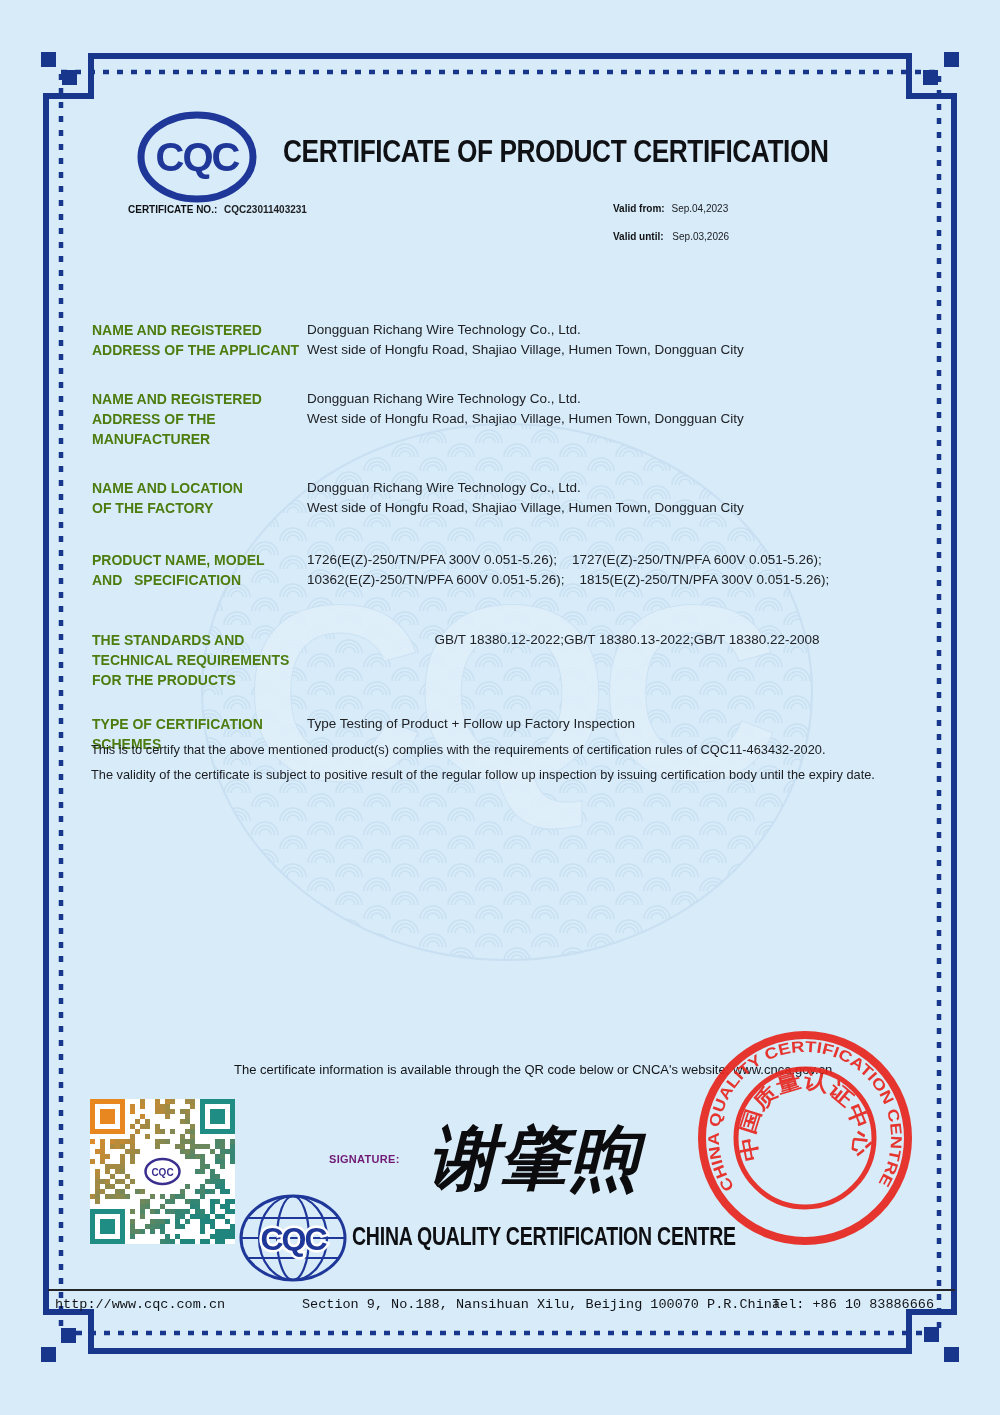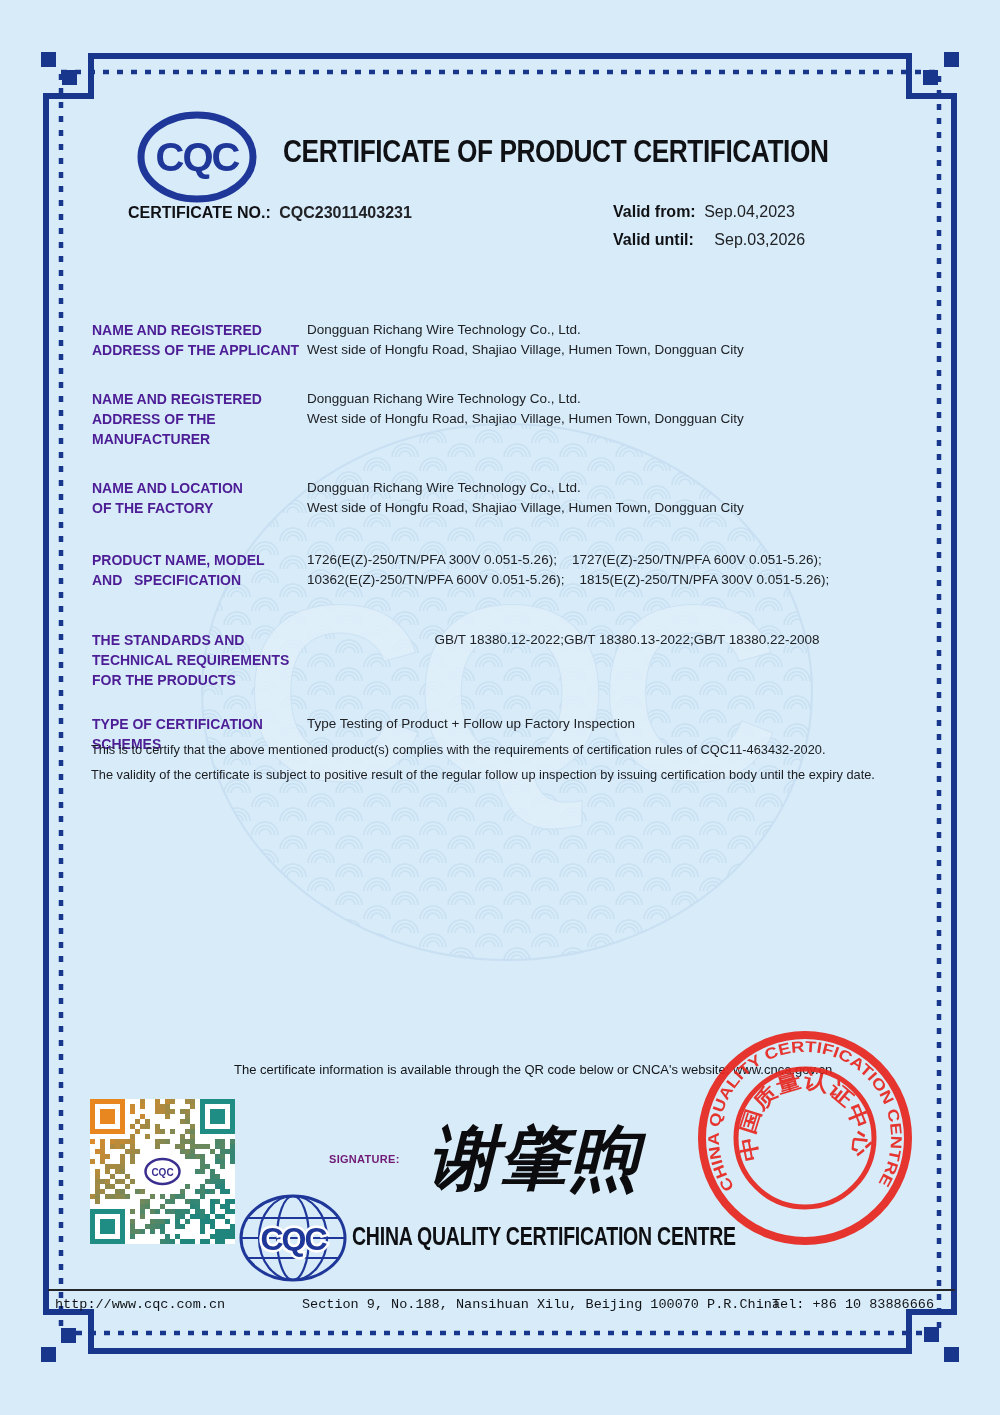--- a/index.html
+++ b/index.html
@@ -3,27 +3,27 @@
 <meta charset="utf-8">
 <style>
   html,body{margin:0;padding:0;background:#9fb6c6;}
   .page{position:relative;width:1000px;height:1415px;margin:0 auto;background:#d7ebf9;
         font-family:"Liberation Sans","DejaVu Sans",sans-serif;overflow:hidden;color:#15161a;}
   .abs{position:absolute;}
   svg{display:block;}
   
   .title{font-size:32px;font-weight:bold;color:#101114;letter-spacing:-.5px;white-space:nowrap;
          transform:scaleX(.82);transform-origin:left center;}
-  .meta{font-size:16px;white-space:nowrap;}
+  .meta{font-size:10px;white-space:nowrap;}
   .meta b{font-weight:bold;color:#101114;}
   .meta .val{font-weight:normal;color:#202226;margin-left:4px;}
-  .meta .val.tight{margin-left:16px;}
+  .meta .val.tight{margin-left:6px;}
   
   .sec-label{position:absolute;left:92px;width:212px;font-size:14px;font-weight:bold;
-             line-height:20px;color:#4c1d95;white-space:pre-wrap;}
+             line-height:20px;color:#4d7c0f;white-space:pre-wrap;}
   .sec-value{position:absolute;left:307px;width:640px;font-size:13.5px;line-height:20px;
              color:#202226;white-space:pre-wrap;}
   .statement{position:absolute;left:91px;width:800px;font-size:12.8px;color:#1b1c20;white-space:nowrap;}
   .qr-note{position:absolute;left:234px;font-size:13px;color:#141518;white-space:nowrap;}
   .sig-label{font-size:11px;font-weight:bold;letter-spacing:.3px;color:#701a75;}
   .sig-name{font-size:70px;font-weight:bold;font-style:italic;color:#0c0c0e;
             font-family:"DejaVu Sans",sans-serif;white-space:nowrap;}
   .org-name{font-size:25px;font-weight:bold;color:#0e0f12;letter-spacing:-.3px;white-space:nowrap;
             transform:scaleX(.78);transform-origin:left center;}
   .footer-rule{position:absolute;left:48px;top:1289px;width:907px;height:2px;background:#25262a;}

